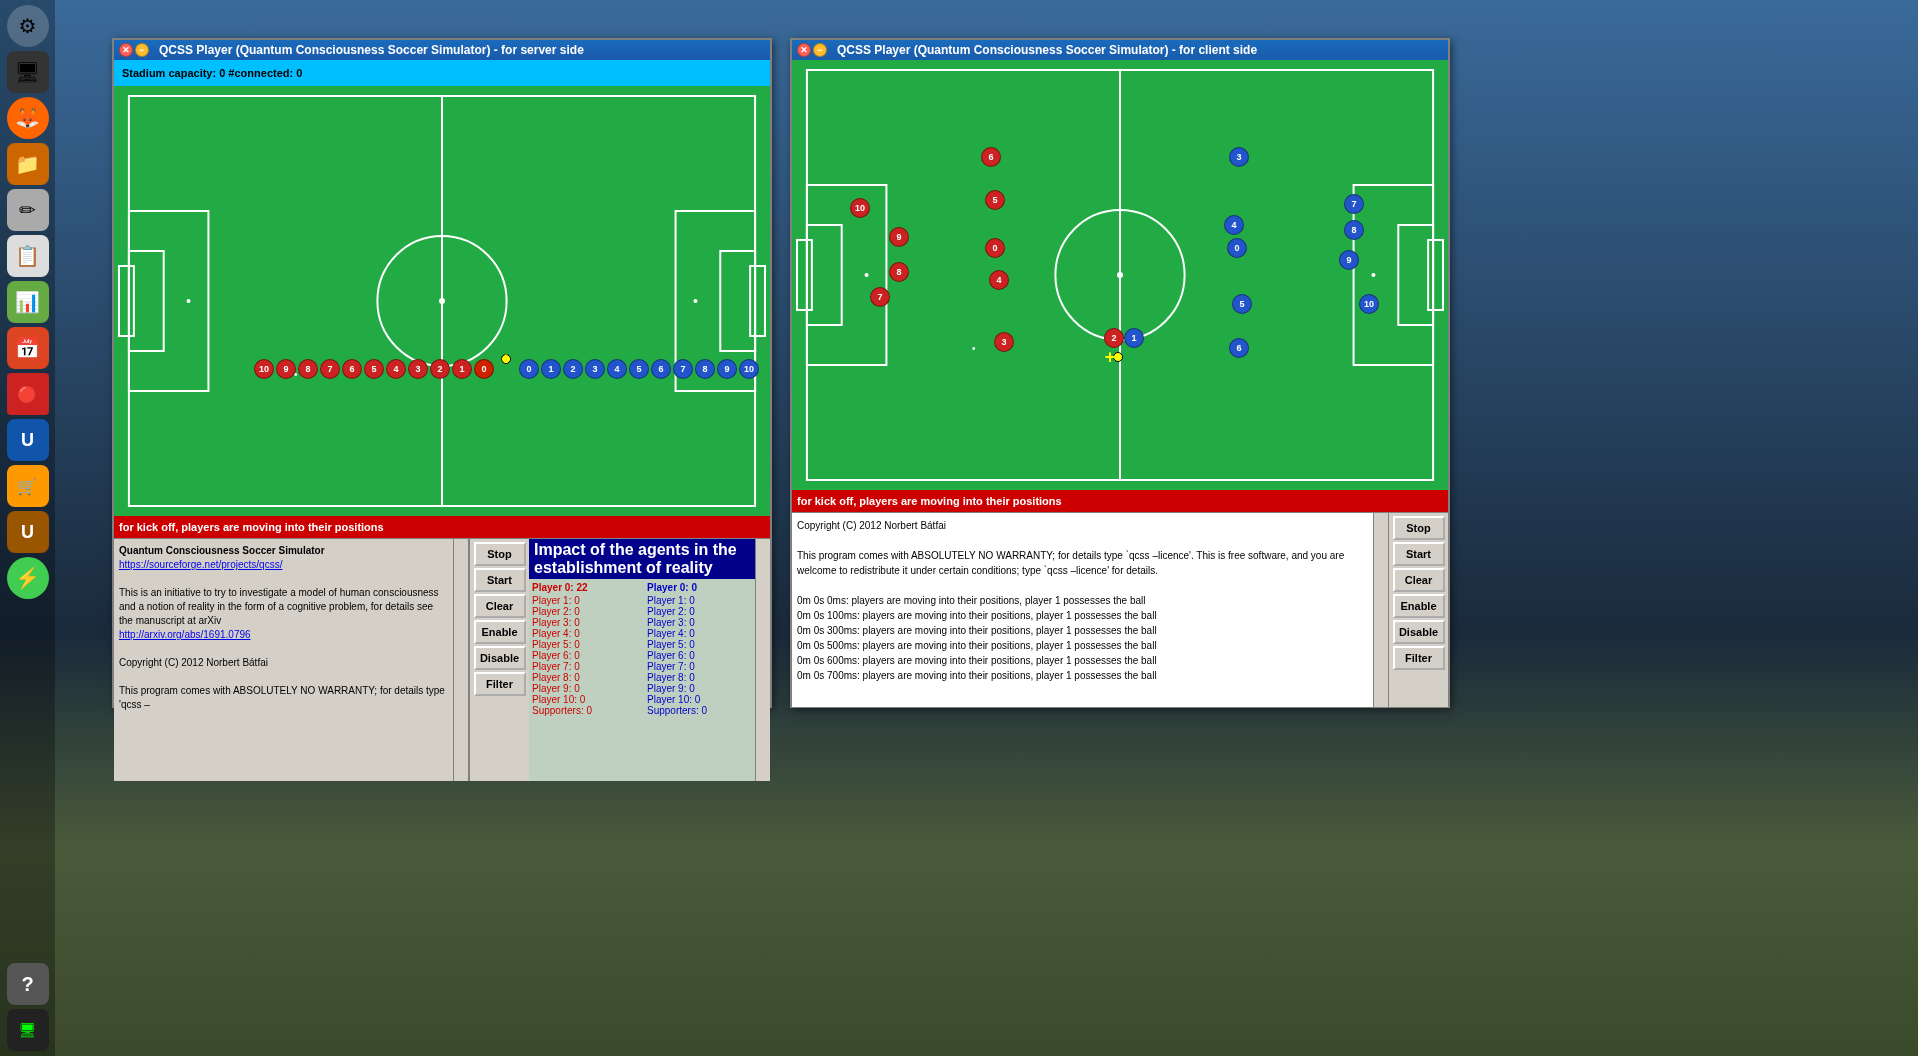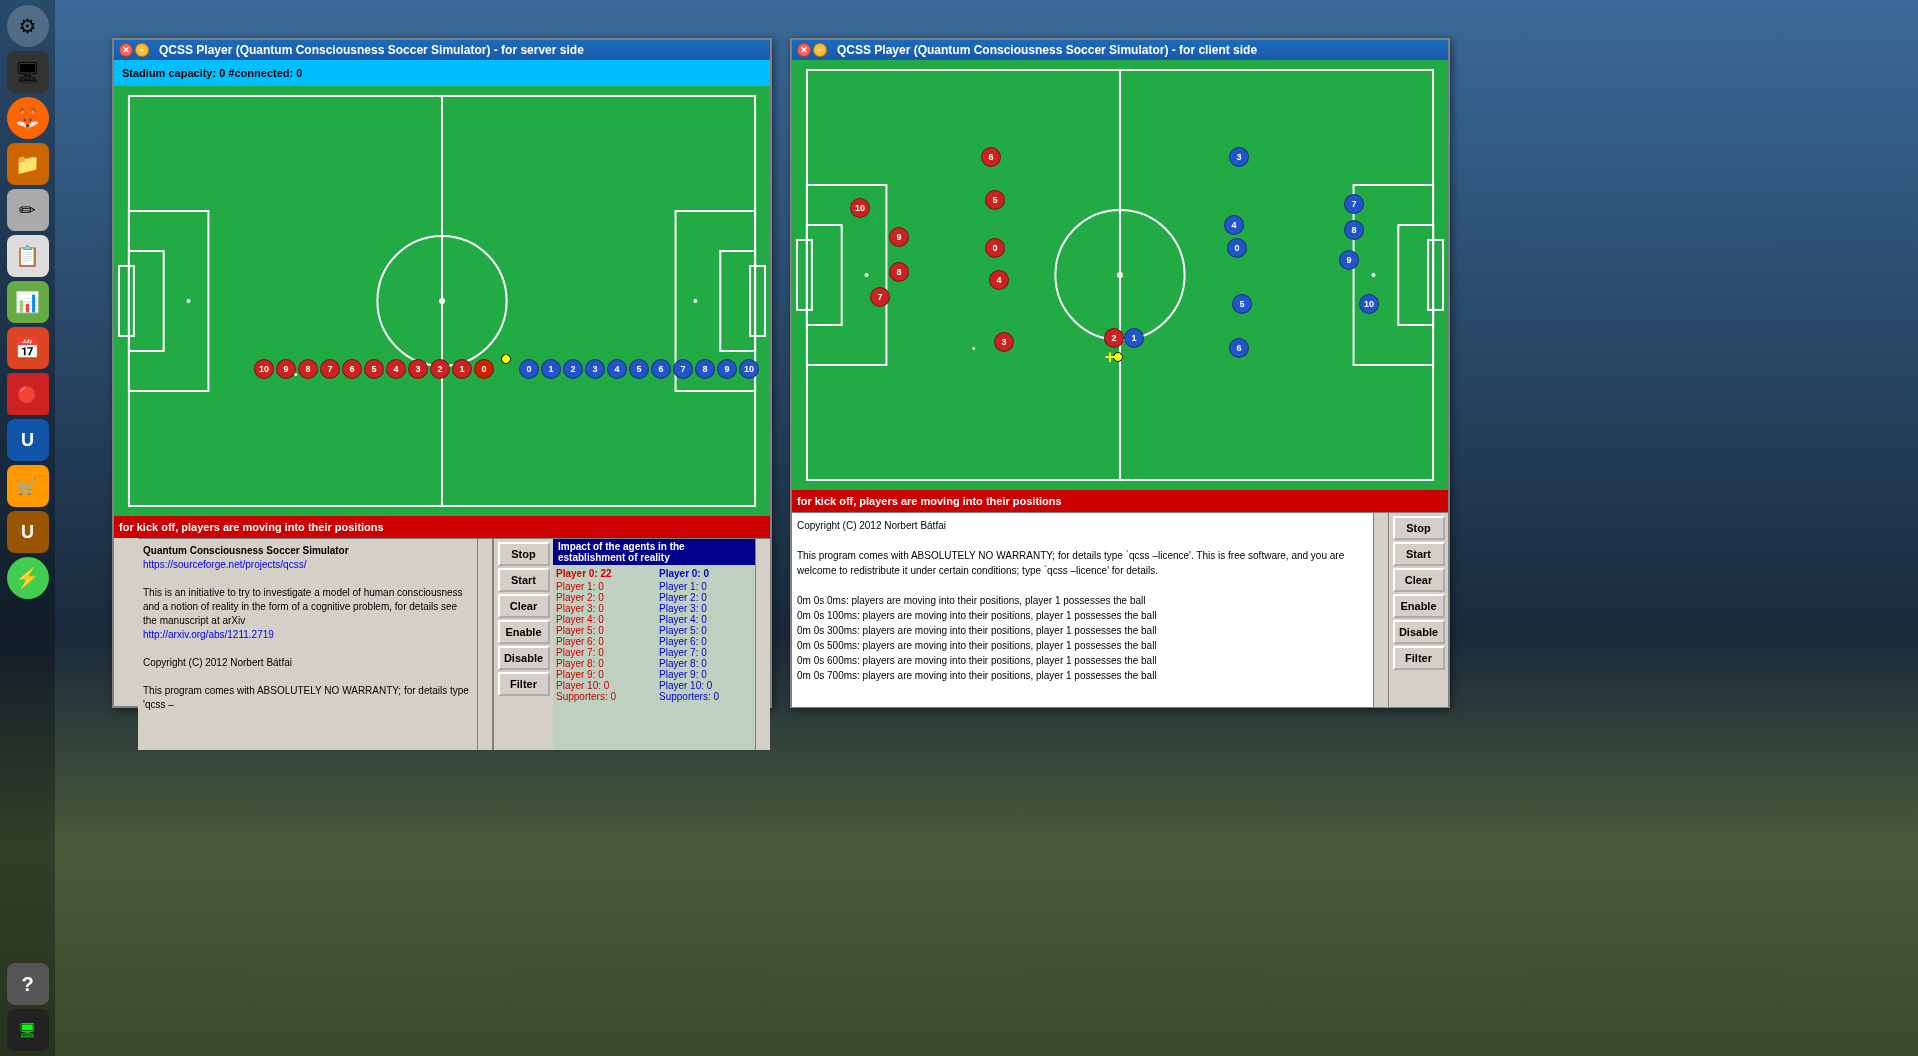--- a/index.html
+++ b/index.html
@@ -213,38 +213,38 @@
     
     .stats-panel {
       flex: 1;
       display: flex;
       flex-direction: column;
     }
 
     .stats-header {
       background: #00008b;
       color: white;
-      font-size: 10px;
+      font-size: 16px;
       font-weight: bold;
       padding: 2px 5px;
     }
 
     
     .msg-bar {
       background: #cc0000;
       color: white;
       font-size: 11px;
       font-weight: bold;
       padding: 2px 5px;
       height: 22px;
       display: flex;
       align-items: center;
     }
 
-    .link { color: #0000ee; cursor: pointer; }
+    .link { color: #0000ee; text-decoration: underline; cursor: pointer; }
 
     
     .client-bottom {
       display: flex;
       height: 200px;
       background: #c8c8c8;
       border-top: 1px solid #808080;
     }
 
     .client-text-area {
@@ -371,28 +371,28 @@
     <div class="player player-blue" style="left:635px; top:283px;">10</div>
 
     <div style="position:absolute; left:180px; top:283px; color:white; font-size:10px;">•</div>
 
   </div>
 
   <div class="msg-bar">
     <span>for kick off, players are moving into their positions</span>
   </div>
 
-  <div class="bottom-panel" style="height:212px;margin-left:24px;">
+  <div class="bottom-panel" style="height:243px;">
 
     <div class="left-panel">
       <div class="text-area">
         <strong>Quantum Consciousness Soccer Simulator</strong><br>
         <a class="link">https://sourceforge.net/projects/qcss/</a><br><br>
         <span>This is an initiative to try to investigate a model of human consciousness and a notion of reality in the form of a cognitive problem, for details see the manuscript at arXiv</span><br>
-        <a class="link">http://arxiv.org/abs/1211.2719</a><br><br>
+        <a class="link">http://arxiv.org/abs/1691.0796</a><br><br>
         <span>Copyright (C) 2012 Norbert Bátfai</span><br><br>
         <span>This program comes with ABSOLUTELY NO WARRANTY; for details type 'qcss –</span>
       </div>
       <div class="scrollbar"></div>
     </div>
 
     <div class="buttons-panel">
       <button class="ctrl-btn">Stop</button>
       <button class="ctrl-btn">Start</button>
       <button class="ctrl-btn">Clear</button>

